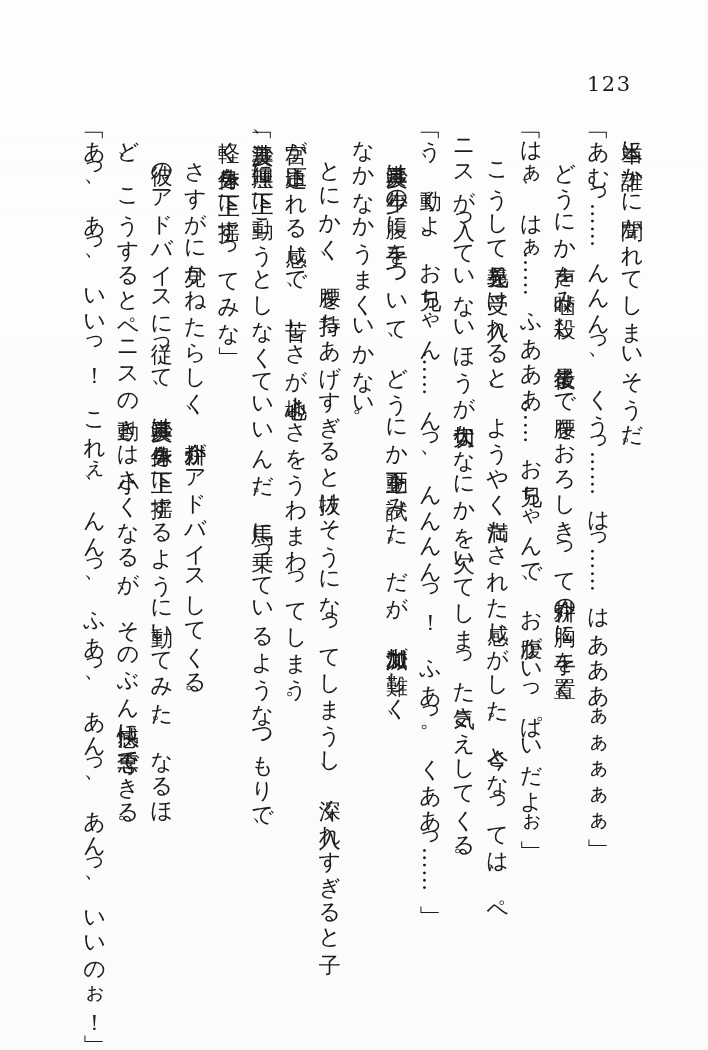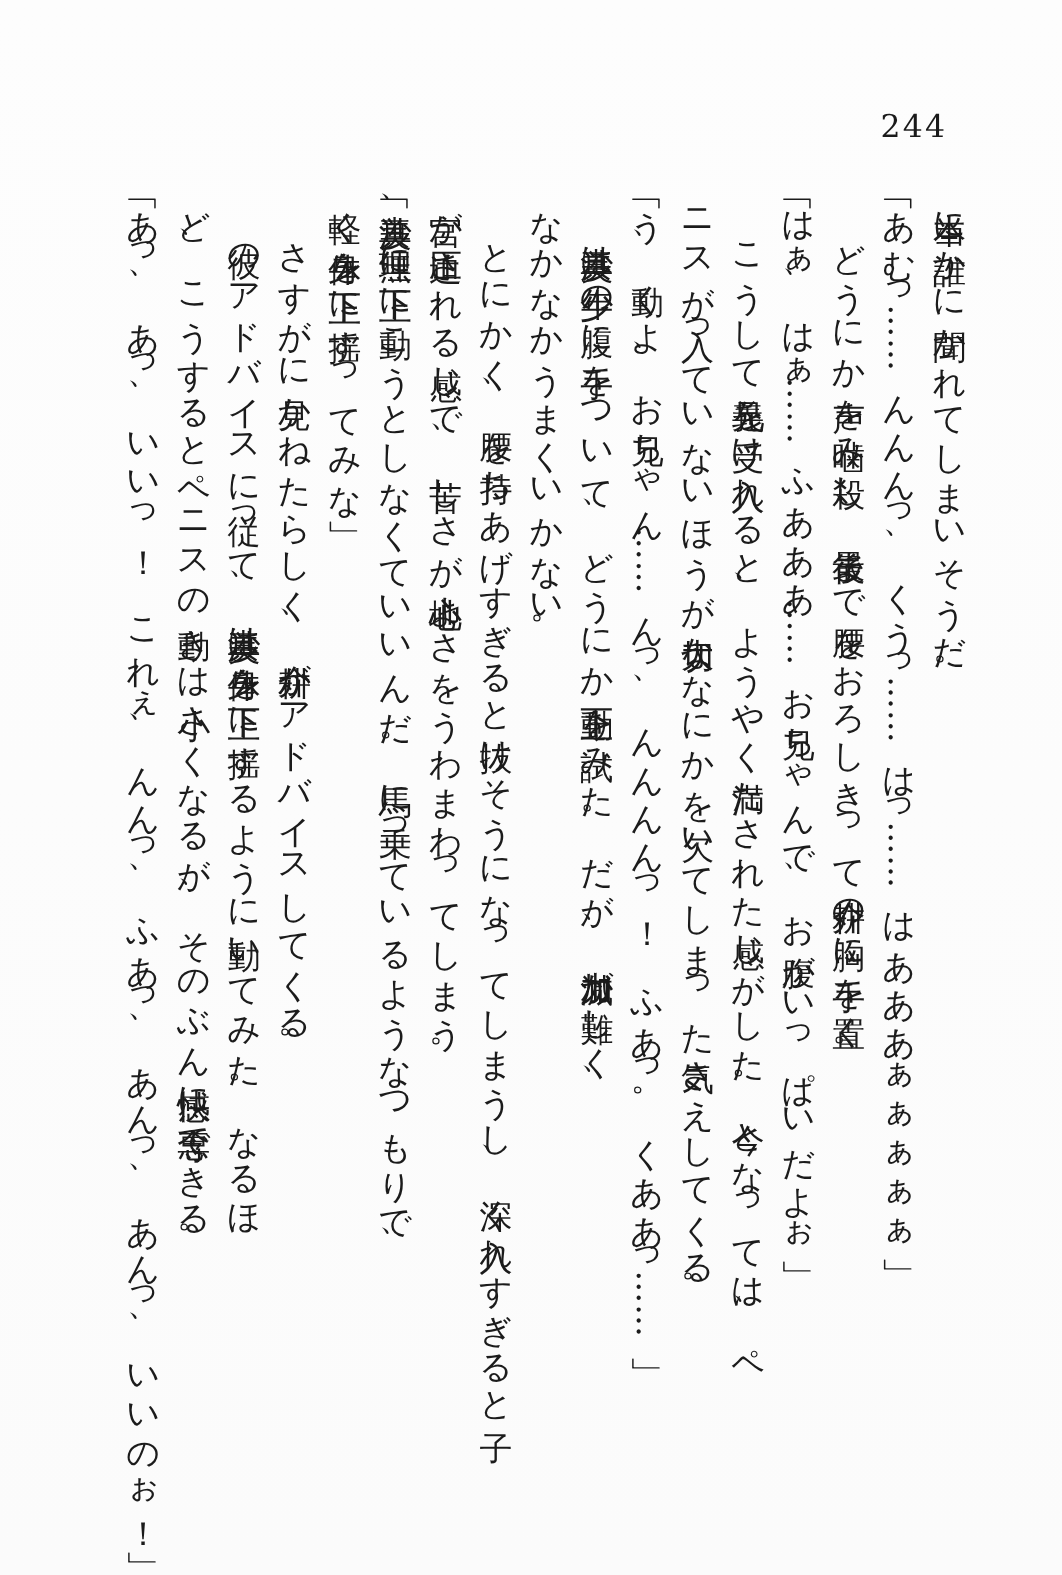--- a/index.html
+++ b/index.html
@@ -49,21 +49,21 @@
   }
   .tcol.indent {
     text-indent: 22px;
   }
 </style>
 </head>
 <body>
 
 <div class="page">
 
-  <div class="page-number">244</div>
+  <div class="page-number">123</div>
 
   <div class="text-area">
     <div class="tcol">本当に誰かに聞かれてしまいそうだ。</div>
     <div class="tcol">「あむっ……んんんっ、くうっ……はっ……はあああぁぁぁぁぁ」</div>
     <div class="tcol indent">どうにか声を噛み殺し、最後まで腰をおろしきって耕介の胸に手を置く。</div>
     <div class="tcol">「はぁ、はぁ……ふあああ……お兄ちゃんで、お腹がいっぱいだよぉ」</div>
     <div class="tcol indent">こうして義兄を受け入れると、ようやく満たされた感じがした。今となっては、ペ</div>
     <div class="tcol">ニスが入っていないほうが大切ななにかを欠いてしまった気さえしてくる。</div>
     <div class="tcol">「う、動くよ、お兄ちゃん……んっ、んんんんっ！　ふあっ。くああっ……」</div>
     <div class="tcol indent">真沙美は少年の腹に手をついて、どうにか上下動を試みた。だが、力加減が難しく、</div>

